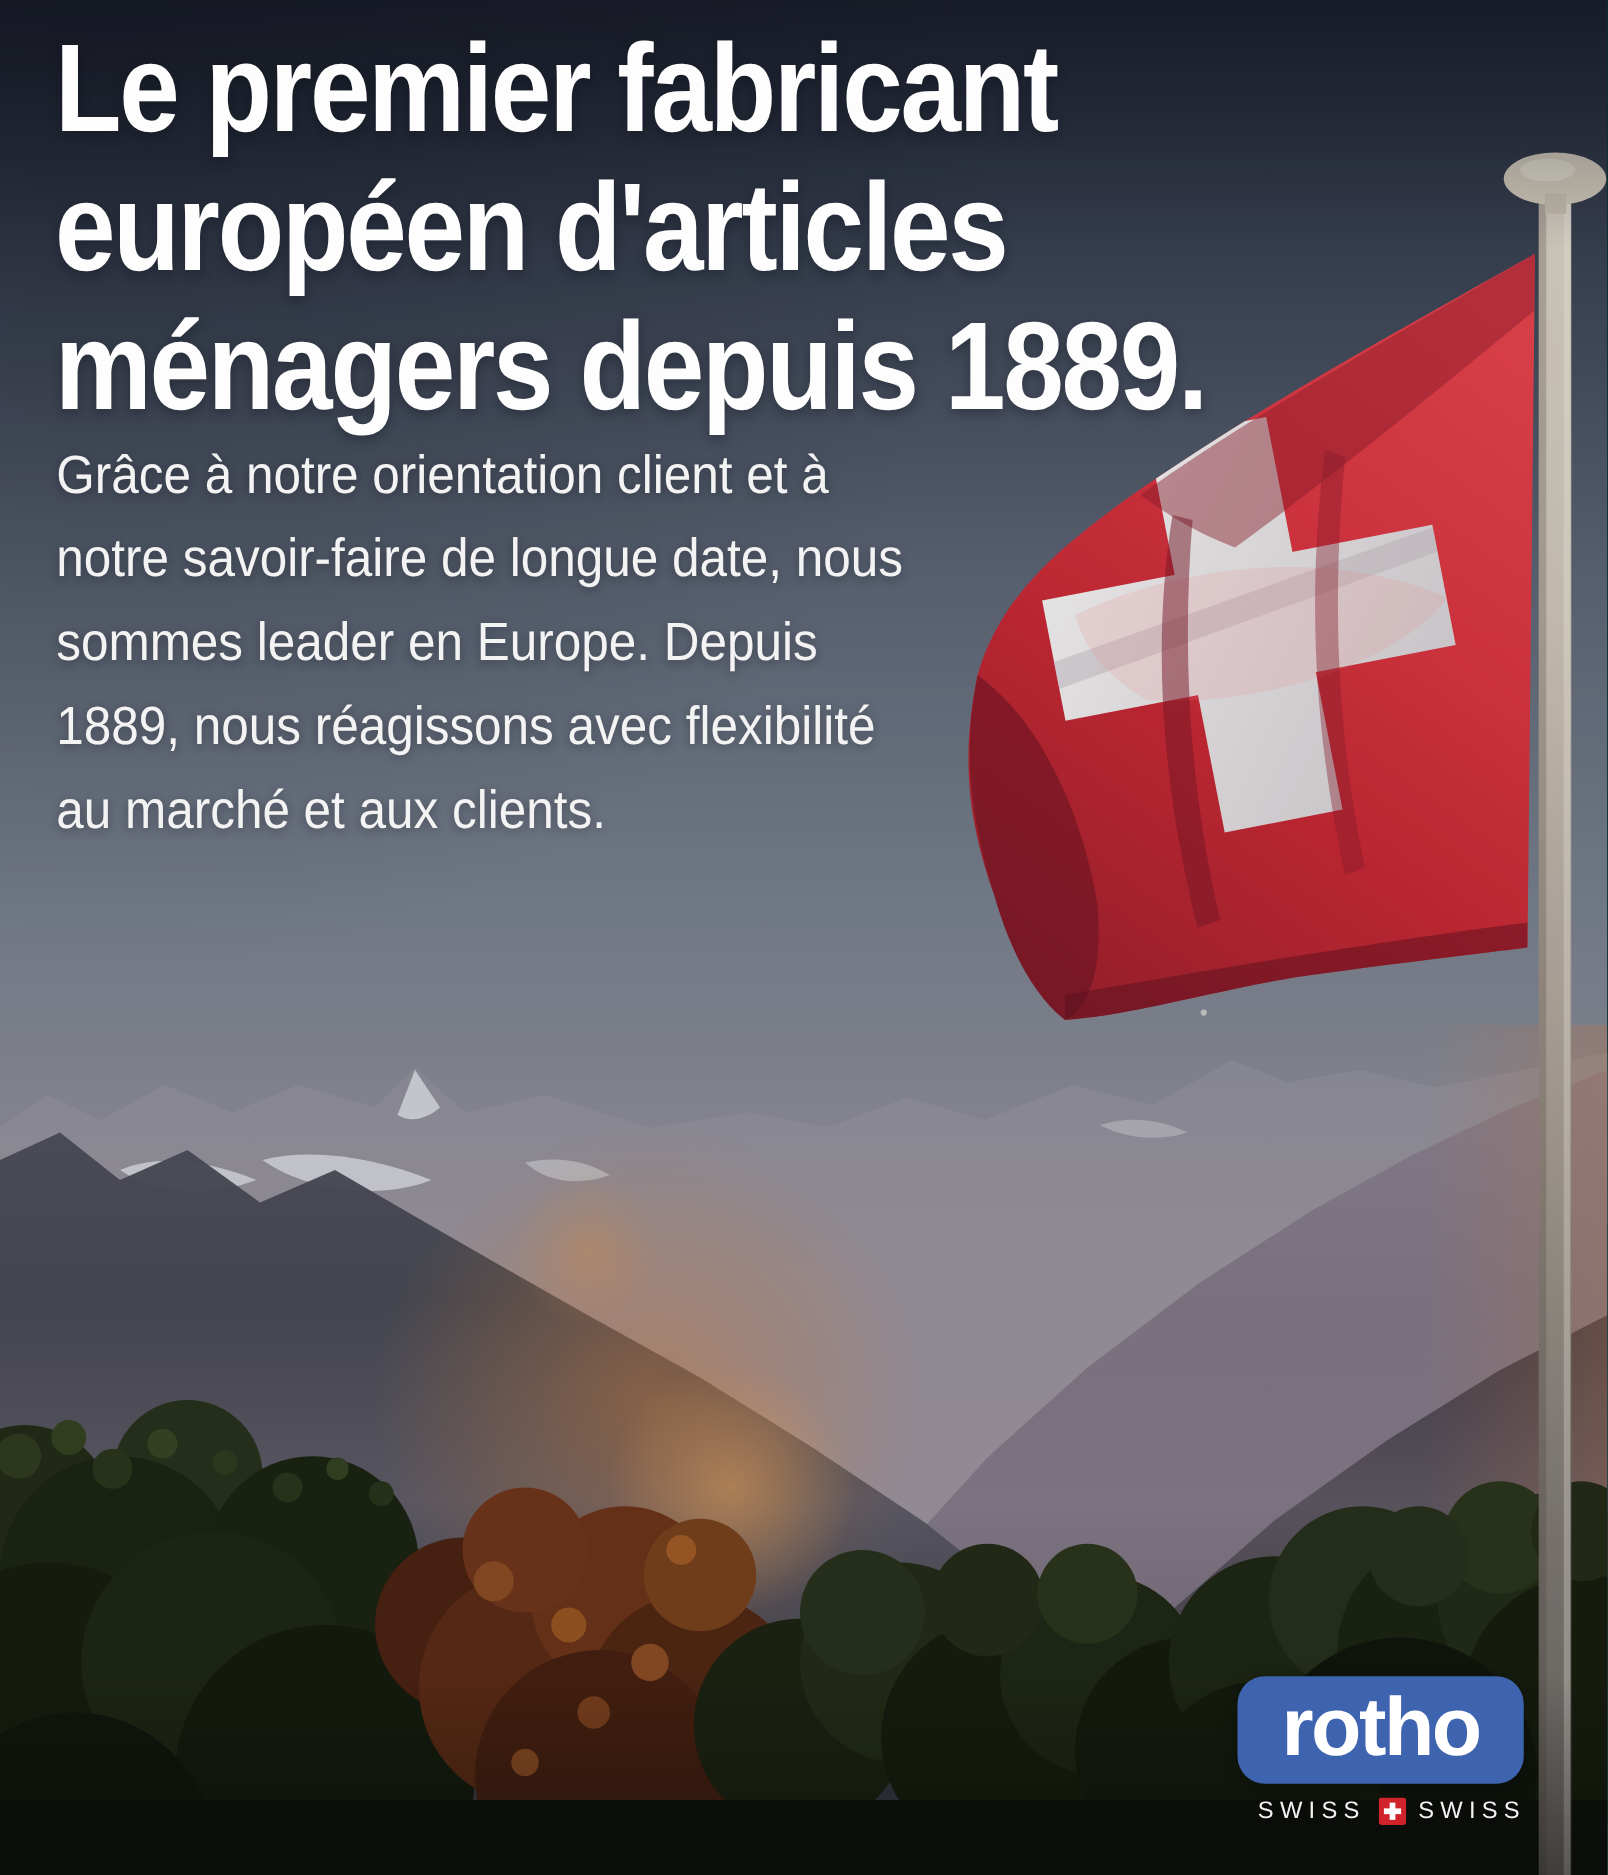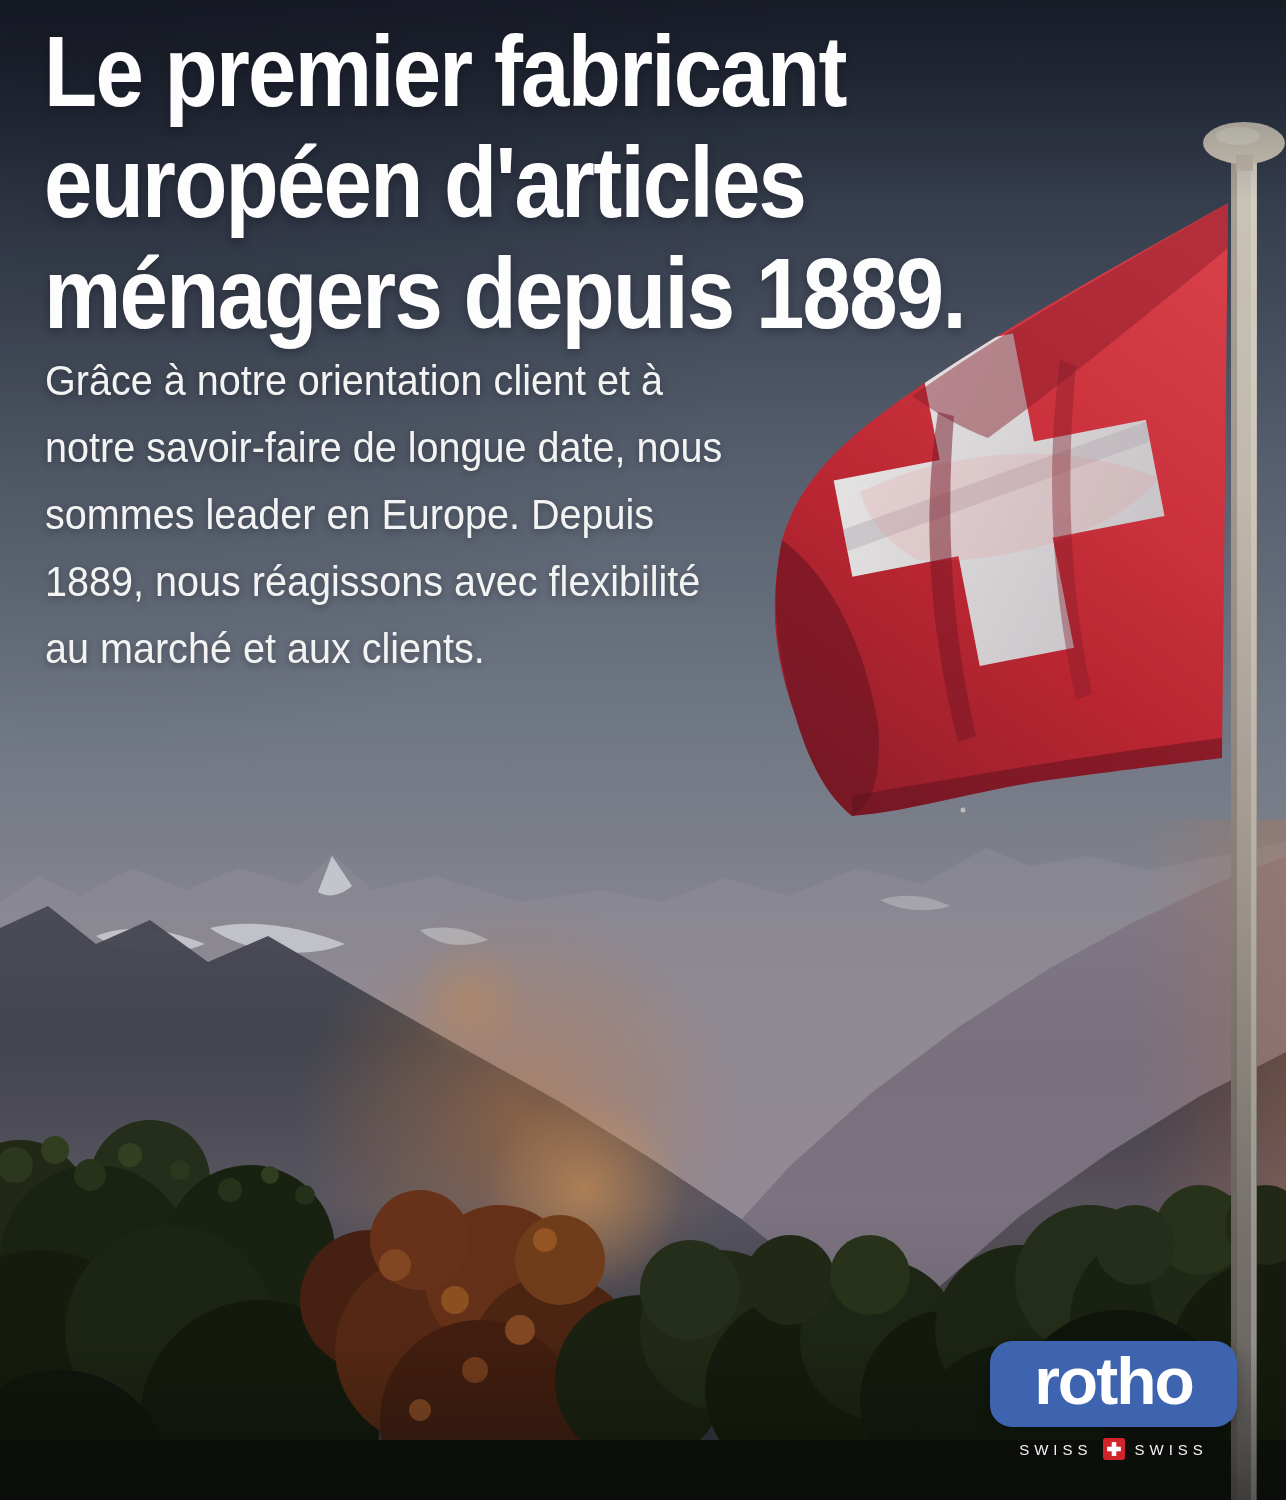--- a/index.html
+++ b/index.html
@@ -17,33 +17,33 @@
     white-space:nowrap;
   }
   .bodycopy{
     position:absolute;left:45px;top:347px;z-index:5;
     transform:scaleX(0.92);transform-origin:left top;
     font-weight:400;font-size:43px;line-height:67px;letter-spacing:0;
     color:#f3f3f3;text-shadow:0 2px 8px rgba(10,14,22,.35);
     white-space:nowrap;
   }
   .logo-box{
-    position:absolute;left:990px;top:1341px;width:247px;height:86px;z-index:6;
+    position:absolute;left:990px;top:1341px;width:229px;height:86px;z-index:6;
     background:#3e63af;border-radius:22px;
     display:flex;align-items:center;justify-content:center;
     box-shadow:0 2px 14px rgba(0,0,0,.25);
   }
   .logo-text{
     font-weight:700;font-size:66px;letter-spacing:-2px;color:#ffffff;
     line-height:1;padding-bottom:6px;
   }
   .tagline{
     position:absolute;left:990px;top:1438px;width:247px;z-index:6;
     display:flex;align-items:center;justify-content:center;gap:10px;
-    color:#f2f2f2;font-size:15px;font-weight:400;letter-spacing:5px;
+    color:#f2f2f2;font-size:19px;font-weight:400;letter-spacing:5px;
     text-shadow:0 1px 4px rgba(0,0,0,.5);
   }
   .tagline .word{white-space:nowrap;}
   .cross-badge{width:22px;height:22px;flex:0 0 auto;display:block;}
 </style>
 </head>
 <body>
 
 <div class="stage">
 

